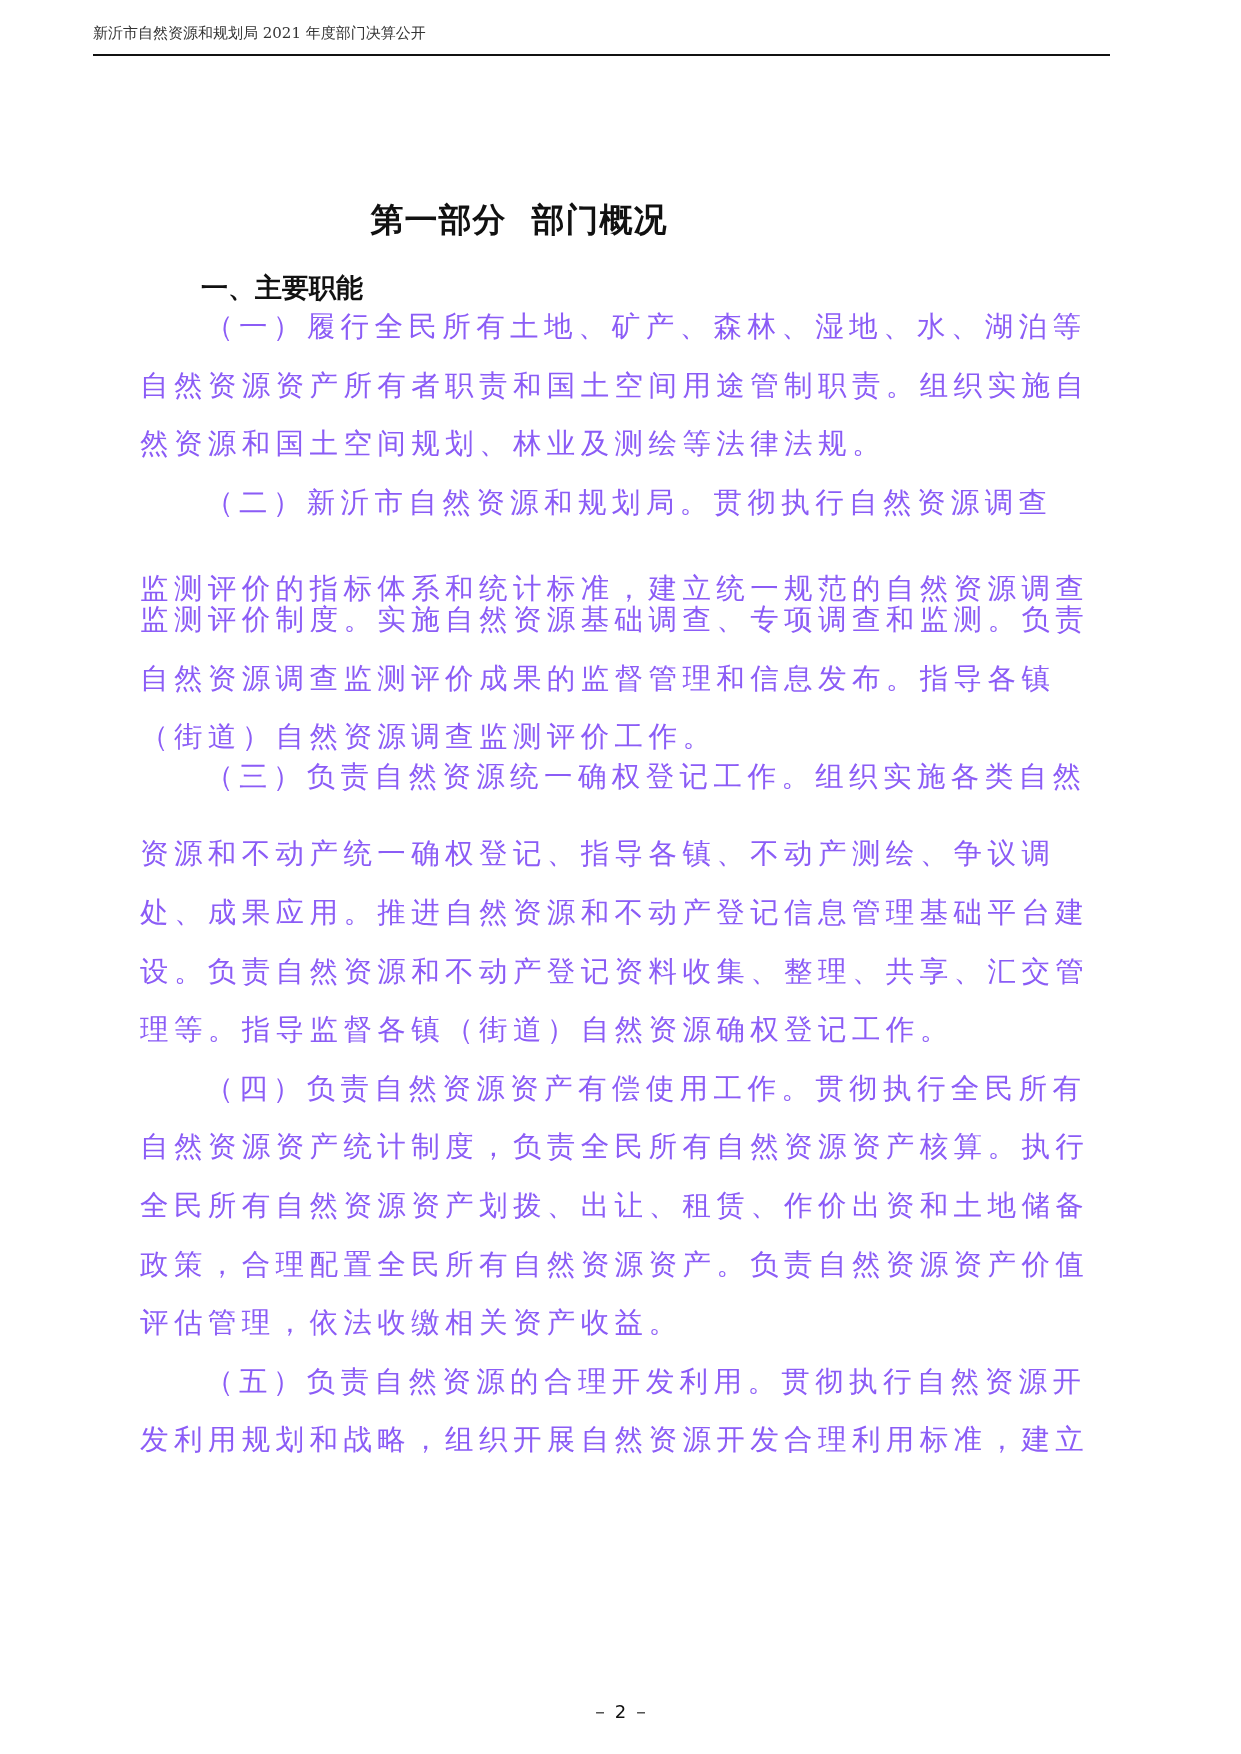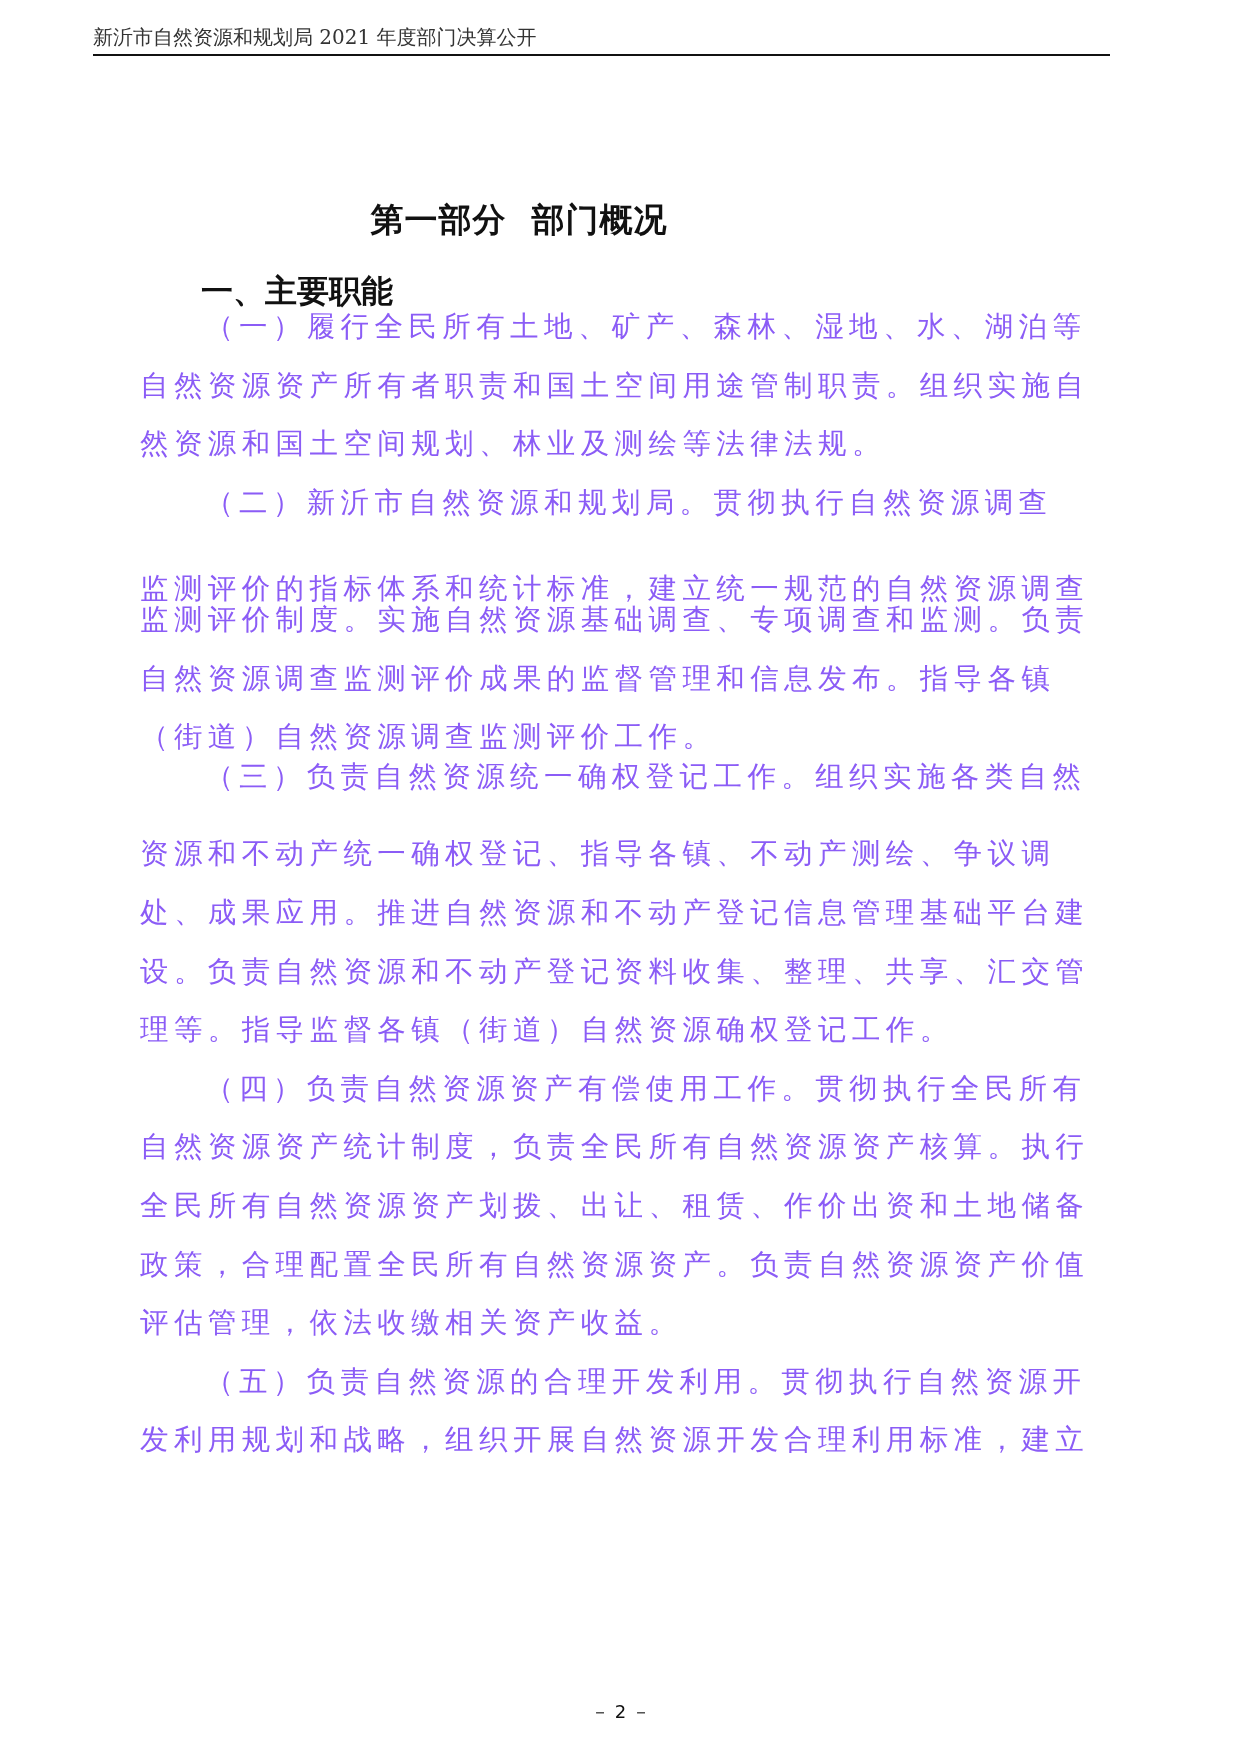--- a/index.html
+++ b/index.html
@@ -20,42 +20,42 @@
       left: 93px;
       top: 22px;
       width: 1017px;
       height: 32px;
       border-bottom: 2px solid #111;
     }
     .page-header-text {
       position: absolute;
       left: 0;
       top: 2px;
-      font-size: 20px;
+      font-size: 15px;
       color: #333;
       white-space: nowrap;
       font-family: "DejaVu Serif", "Liberation Serif", serif;
     }
     .part-title {
       position: absolute;
       left: 0;
       width: 1038px;
       top: 198px;
       text-align: center;
       font-size: 33px;
       font-weight: bold;
       font-family: "DejaVu Sans", "Liberation Sans", sans-serif;
       letter-spacing: 1px;
       white-space: pre;
     }
     .section-heading {
       position: absolute;
       left: 201px;
       top: 270px;
-      font-size: 32px;
+      font-size: 27px;
       font-family: "DejaVu Sans", "Liberation Sans", sans-serif;
       font-weight: bold;
       white-space: nowrap;
     }
     .body-line {
       position: absolute;
       font-size: 28.5px;
       white-space: nowrap;
       letter-spacing: 5.4px;
       font-family: "DejaVu Sans", "Liberation Sans", sans-serif;

